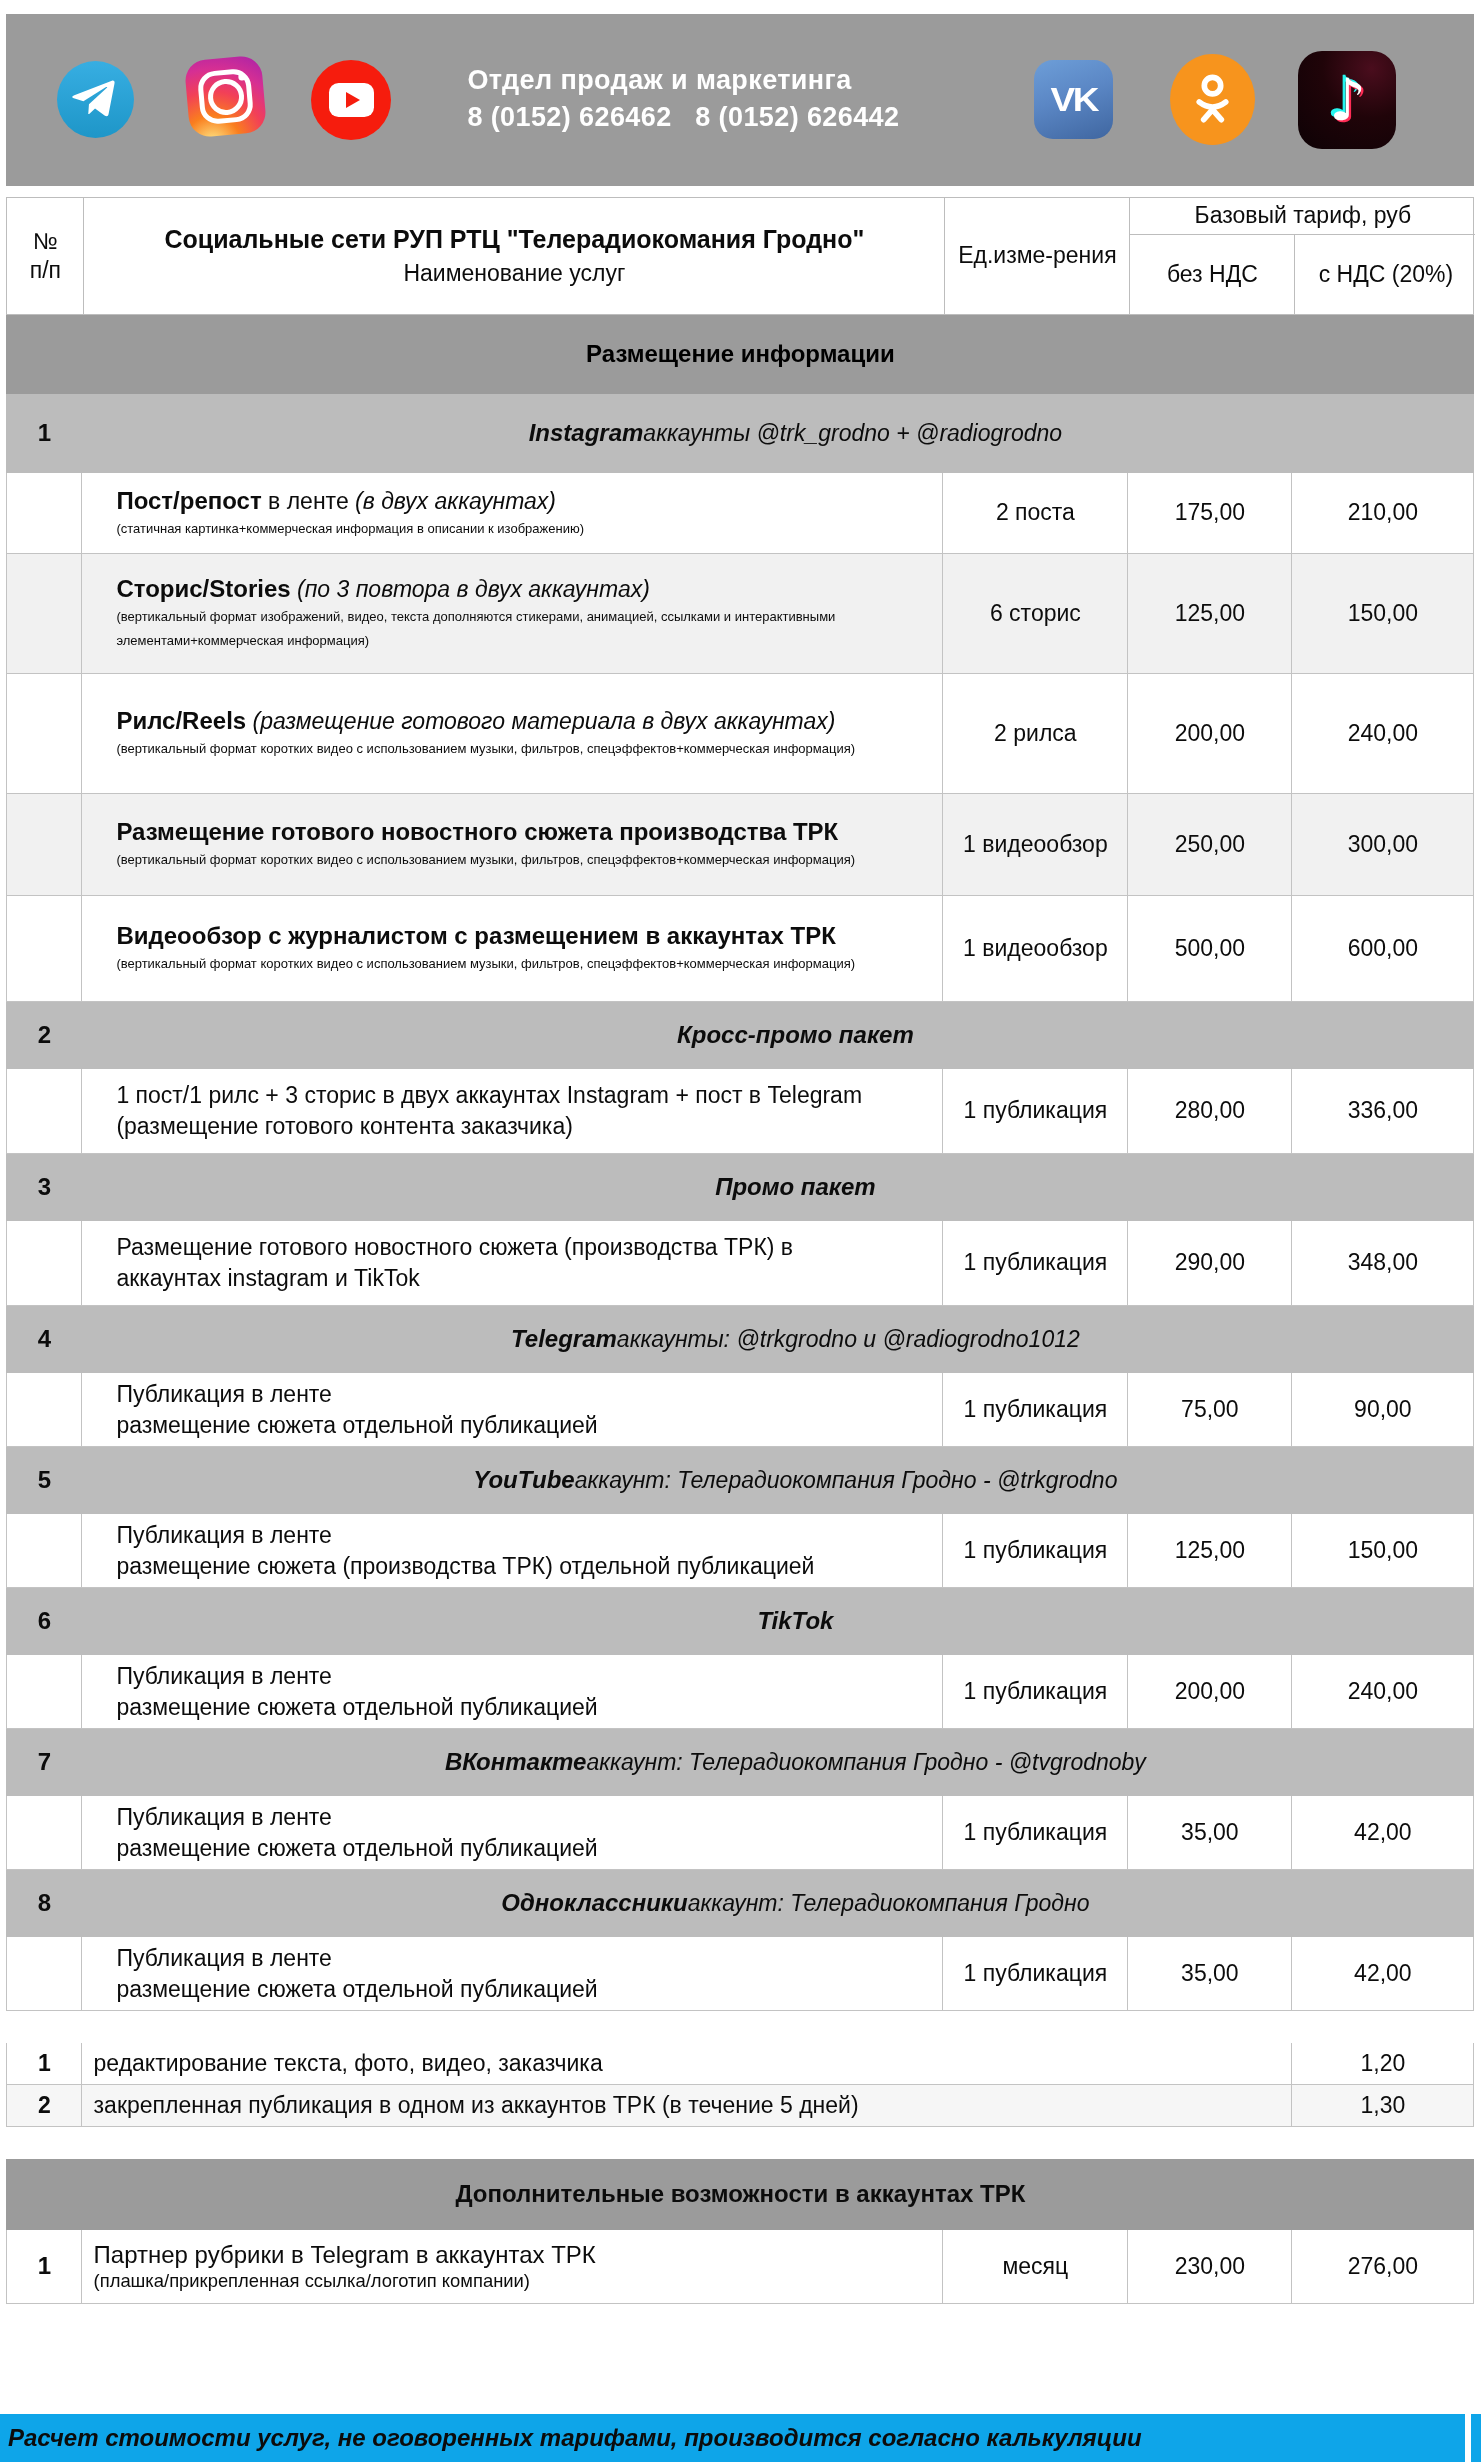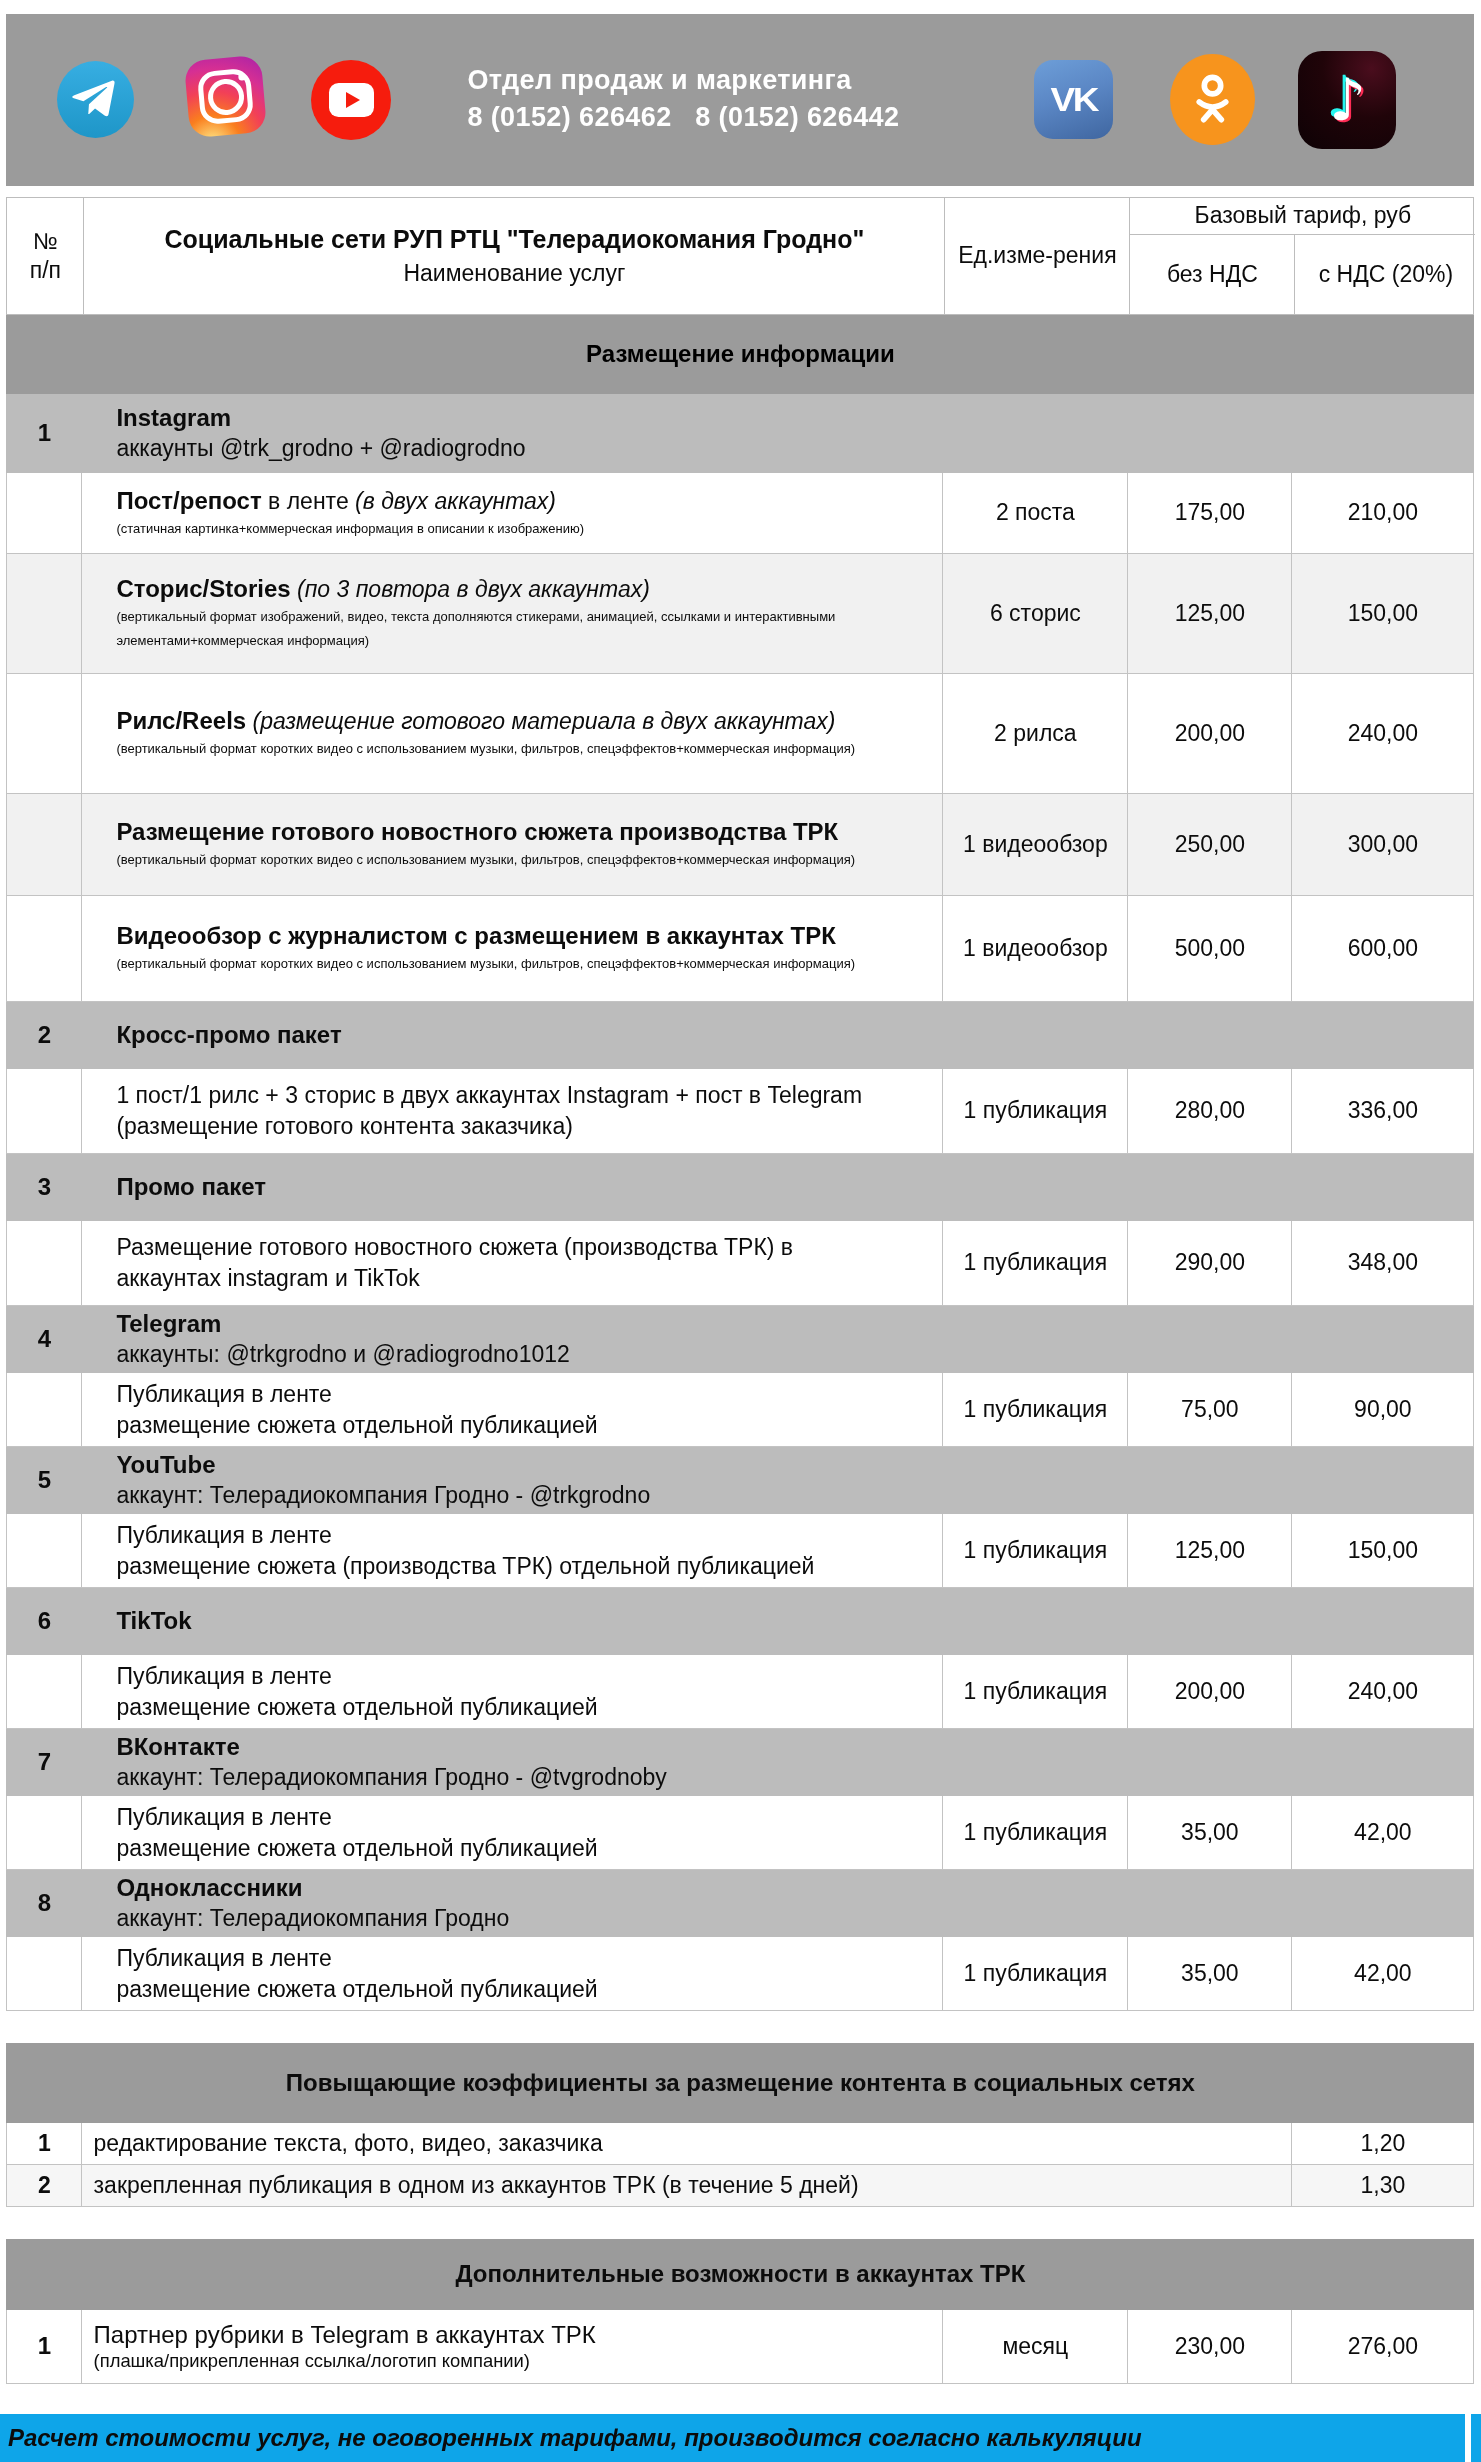--- a/index.html
+++ b/index.html
@@ -48,21 +48,21 @@
   .th-tariff-top{height:37px;border-bottom:1.6px solid #bdbdbd;display:flex;align-items:center;justify-content:center;font-size:23px;box-sizing:border-box;}
   .th-tariff-cols{flex:1;display:grid;grid-template-columns:164px 182px;}
   .th-tariff-cols div{display:flex;align-items:center;justify-content:center;font-size:23px;}
   .th-tariff-cols div:last-child{border-left:1.6px solid #bdbdbd;box-sizing:border-box;}
   
   .secbar{background:#9b9b9b;display:flex;align-items:center;justify-content:center;}
   .secbar span{font-weight:bold;font-size:24px;color:#000;}
   .row{display:grid;grid-template-columns:76px 861px 185px 164px 182px;box-sizing:border-box;}
   .row .c{box-sizing:border-box;display:flex;align-items:center;justify-content:center;}
   .band{background:#bcbcbc;}
-  .band .bandname{grid-column:2 / 6;display:flex;flex-direction:column;justify-content:center;align-items:flex-start;padding-left:34px;}
+  .band .bandname{grid-column:2 / 6;display:flex;flex-direction:row;justify-content:center;align-items:center;padding-left:34px;font-style:italic;}
   .bnum{font-weight:bold;font-size:24px;}
   .bt{font-weight:bold;font-size:24px;line-height:30.5px;}
   .bsub{font-size:23px;line-height:30.5px;}
   .svc{background:#fff;border-bottom:1.6px solid #c3c3c3;}
   .svc.lt{background:#f1f1f1;}
   .svc .c{border-right:1.6px solid #c3c3c3;}
   .svc .c.num{border-left:1.6px solid #c3c3c3;}
   .svc .name{flex-direction:column;align-items:flex-start;justify-content:center;padding:3.2px 6.4px 3.2px 34px;}
   .nline{font-size:23px;line-height:31px;}
   .nb{font-weight:bold;font-size:24px;}
@@ -344,23 +344,20 @@
           <div class="nline">размещение сюжета отдельной публикацией</div>
         </div>
         <div class="c unitc">1 публикация</div>
         <div class="c pricec">35,00</div>
         <div class="c pricec">42,00</div>
       </div>
     </div>
 
   <div class="spacer40"></div>
 
-  <div class="coefbar">
-    <span>Повыщающие коэффициенты за размещение контента в социальных сетях</span>
-  </div>
   <div class="crow">
     <div class="cnum">1</div>
     <div class="ctext">редактирование текста, фото, видео, заказчика</div>
     <div class="cval">1,20</div>
   </div>
   <div class="crow alt">
     <div class="cnum">2</div>
     <div class="ctext">закрепленная публикация в одном из аккаунтов ТРК (в течение 5 дней)</div>
     <div class="cval">1,30</div>
   </div>

